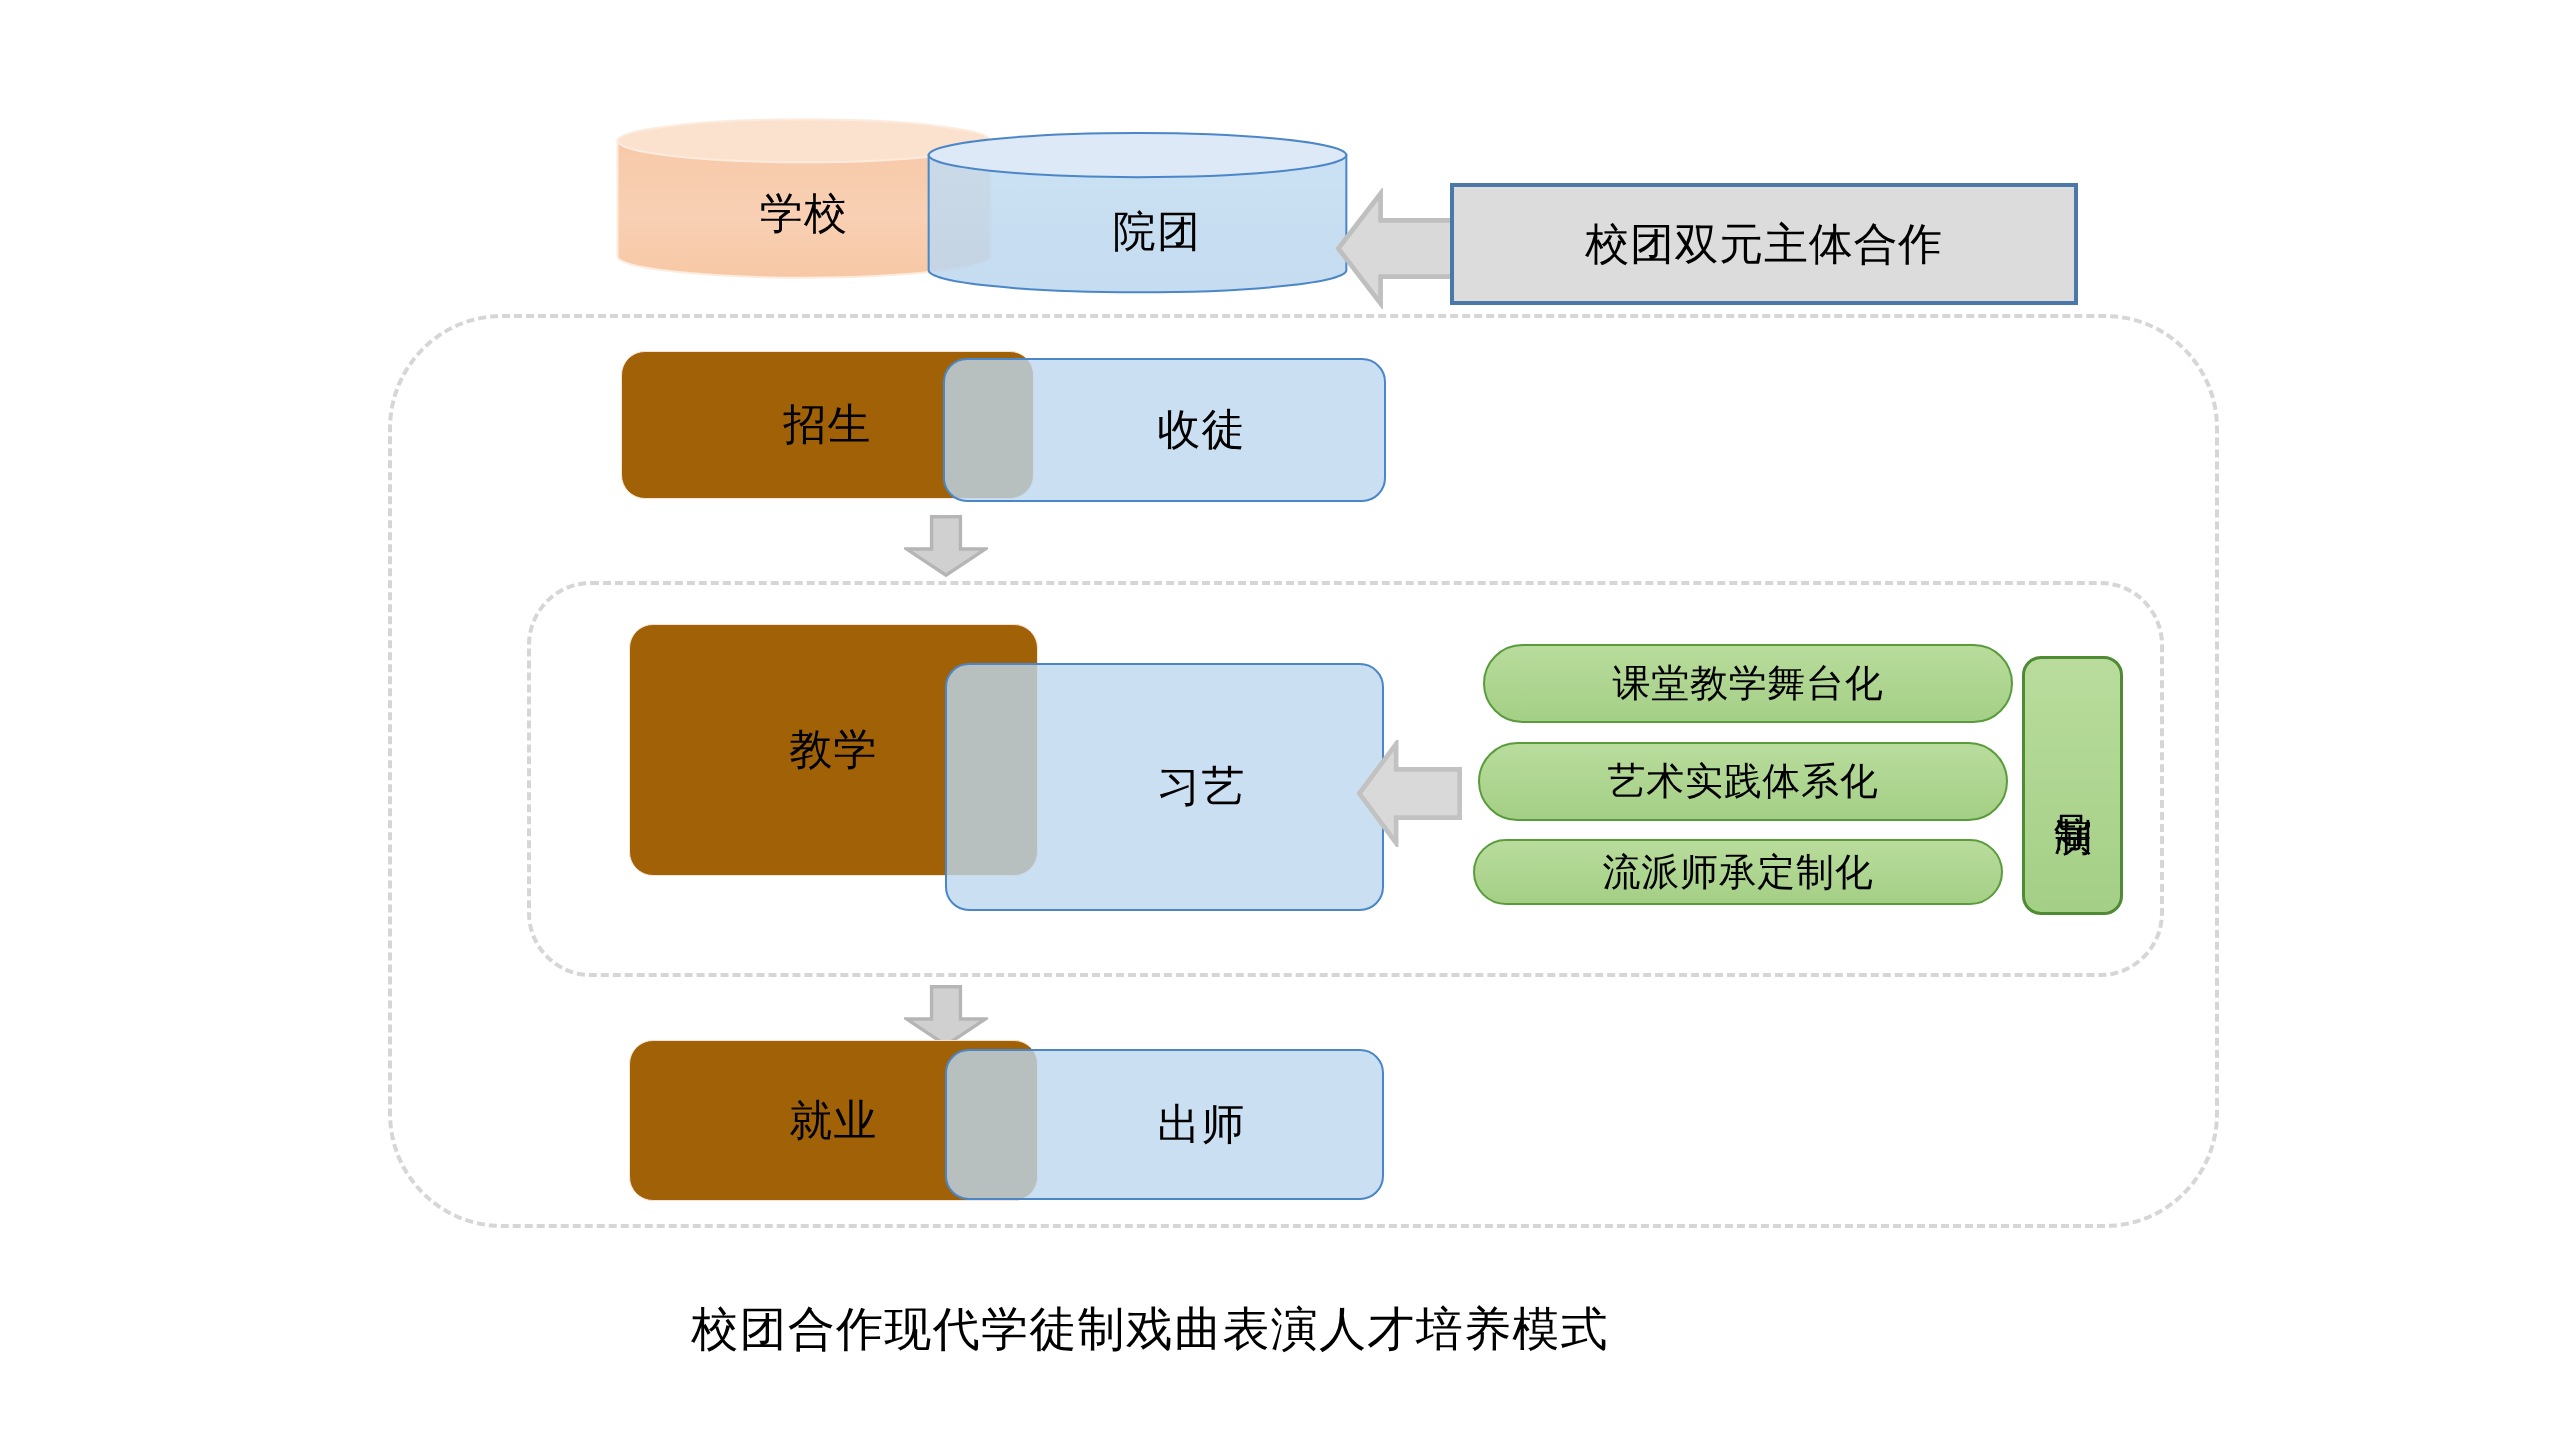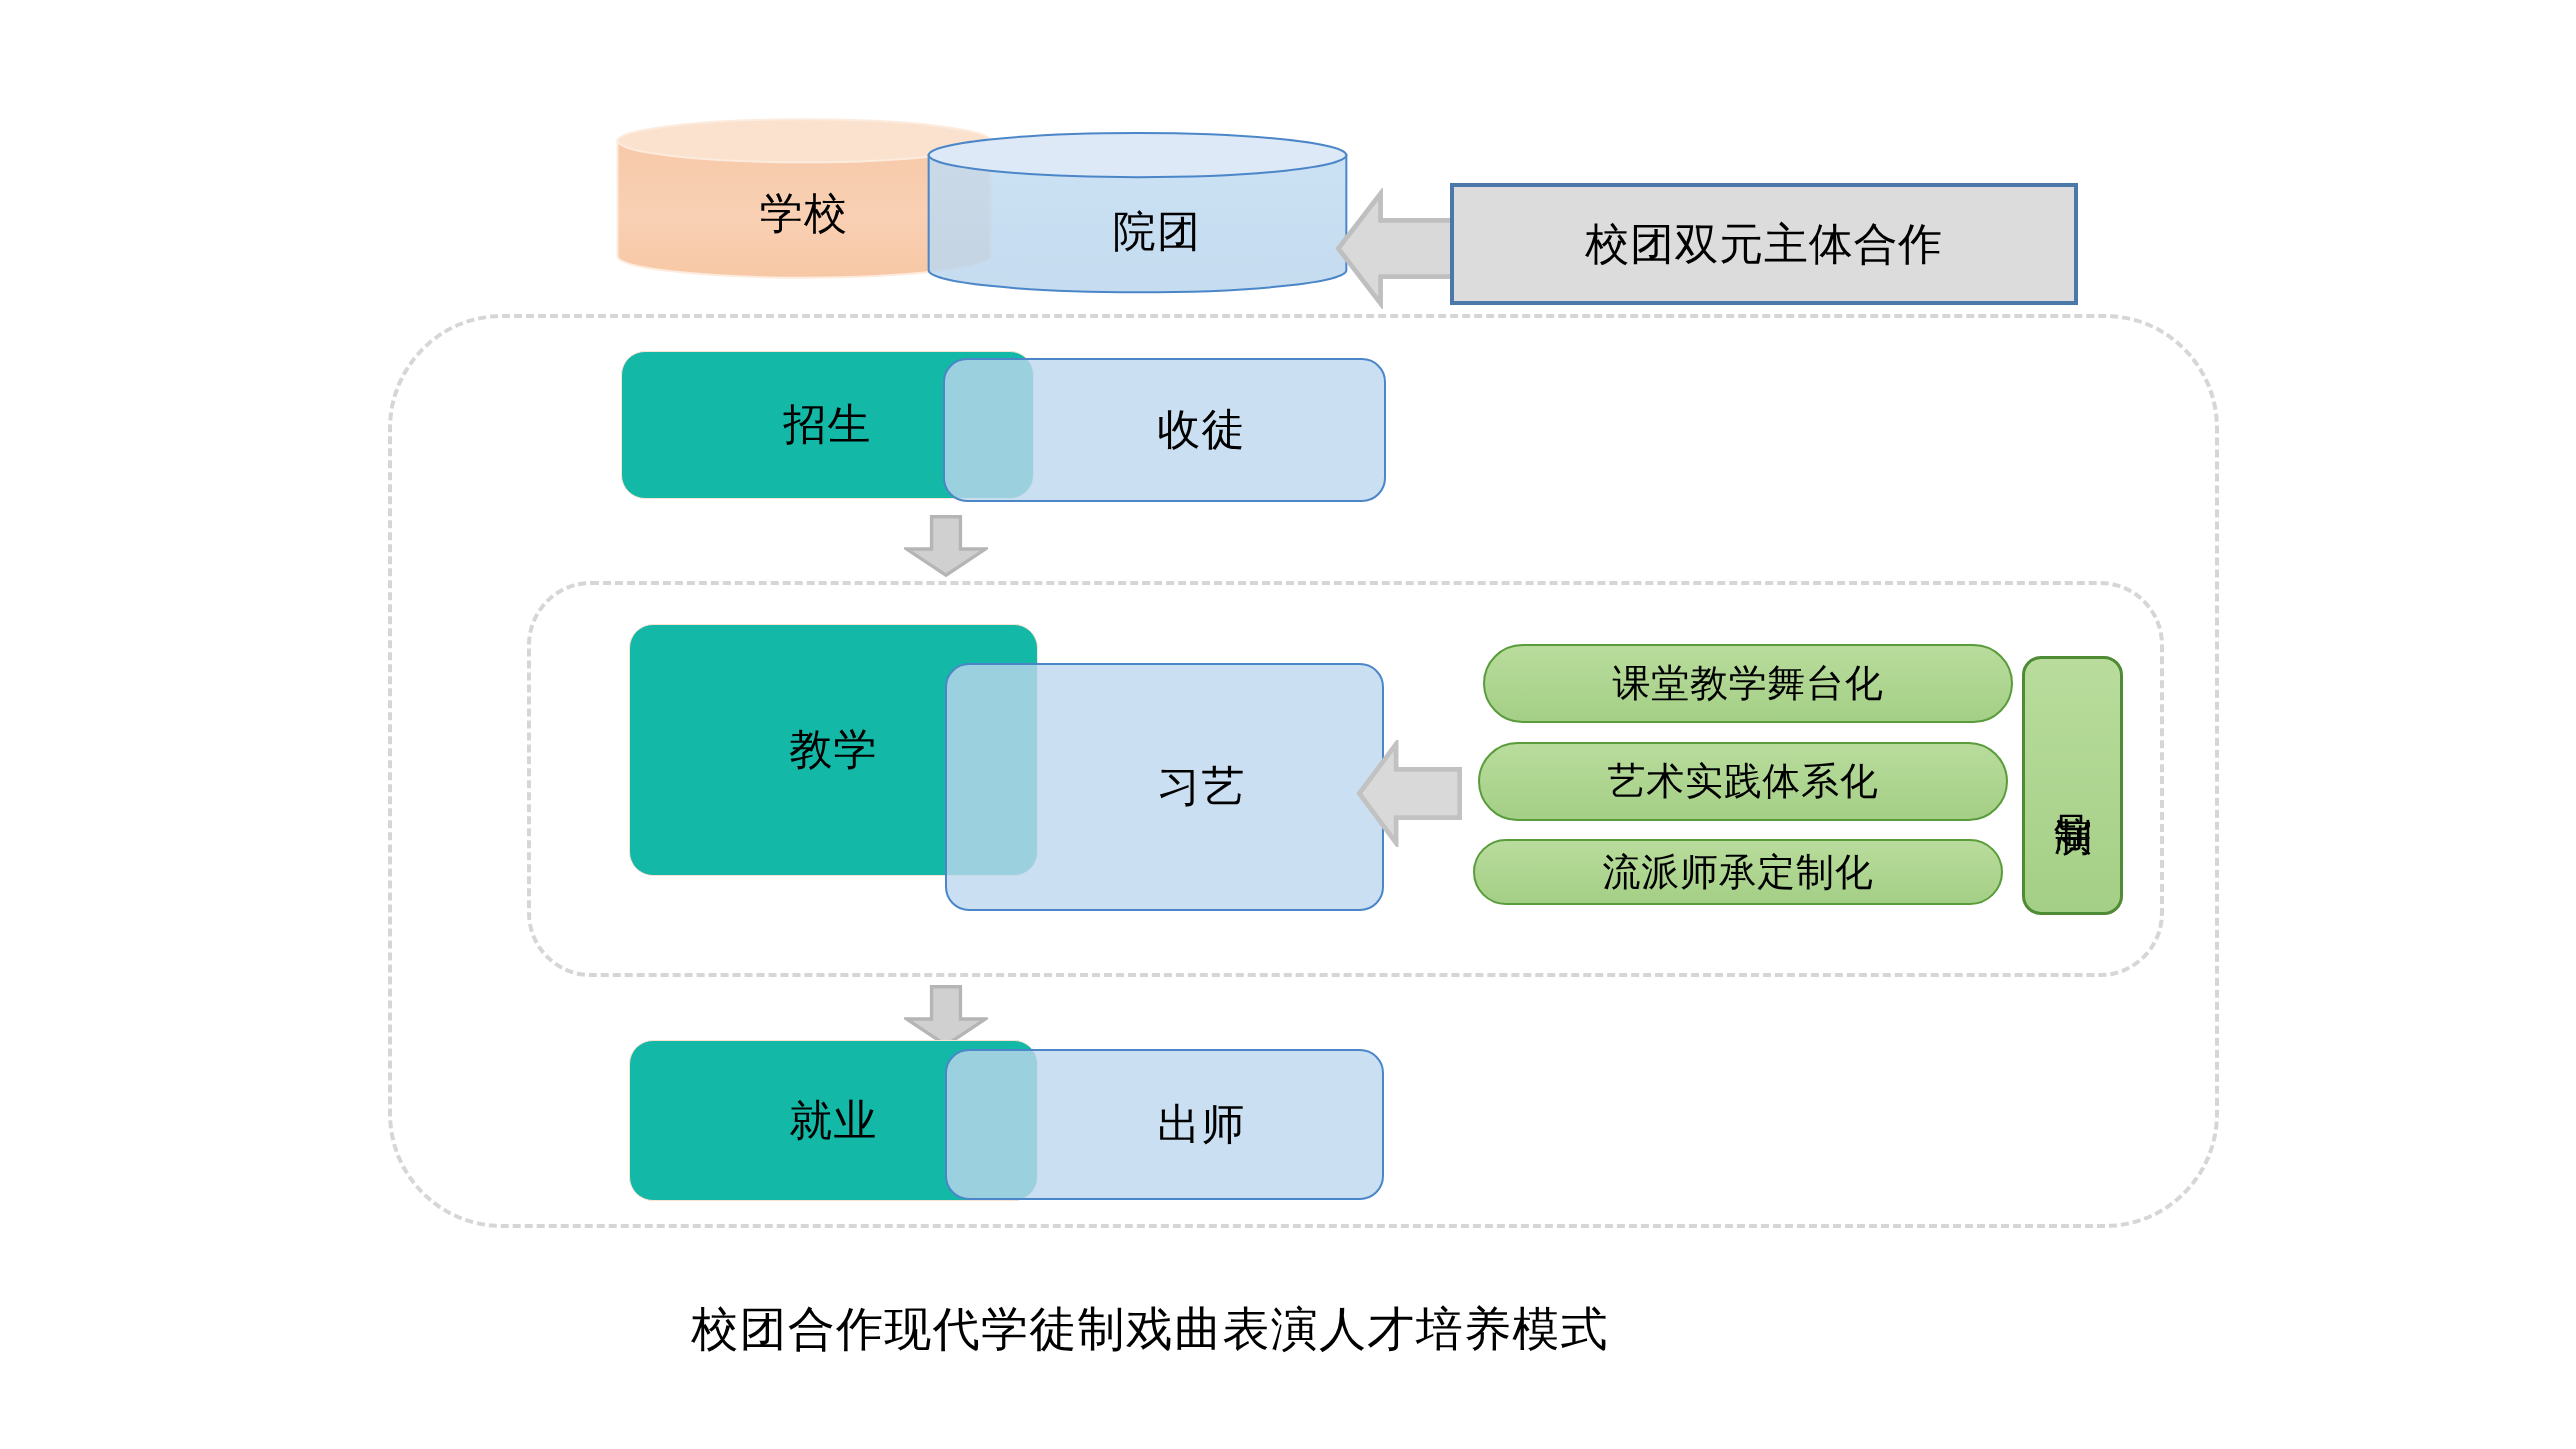--- a/index.html
+++ b/index.html
@@ -66,21 +66,21 @@
     position: absolute;
     box-sizing: border-box;
     display: flex;
     align-items: center;
     justify-content: center;
     font-size: 43px;
     letter-spacing: 1.3px;
     color: #000;
   }
   .rbox.orange {
-    background: #14b8a6;
+    background: #a16207;
     border: 1.3px solid #fae3d3;
     border-radius: 24px;
   }
   .rbox.blue {
     background: rgba(189, 215, 238, 0.80);
     border: 2px solid #4a86c8;
     border-radius: 24px;
   }
 
   

